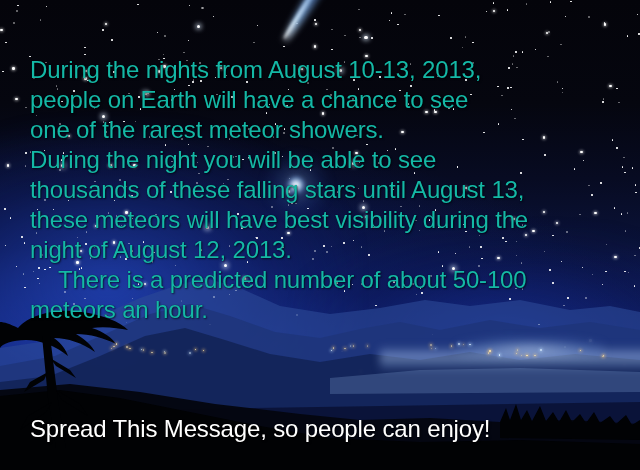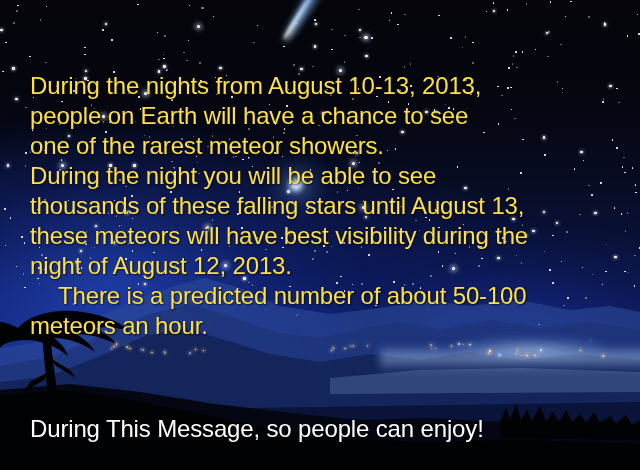--- a/index.html
+++ b/index.html
@@ -135,23 +135,23 @@
   .citylight.cool { background: #d8ecff; box-shadow: 0 0 3px 1px rgba(190,225,255,0.6); }
 
   
   .text-layer {
     position: absolute;
     inset: 0;
   }
   .body-text {
     position: absolute;
     left: 30px;
-    top: 71px;
+    top: 55px;
     width: 600px;
-    color: #fde047;
+    color: #14b8a6;
     font-size: 24px;
     line-height: 30px;
     white-space: pre;
     text-shadow:
       0 0 1px rgba(0,0,0,0.55),
       1px 1px 2px rgba(0,0,0,0.6);
     letter-spacing: -0.15px;
   }
   .body-text .ln { display: block; }
   .body-text .ln.indent { padding-left: 28px; }
@@ -715,16 +715,16 @@
       <div class="citylight" style="left: 489.3px; top: 350.2px; opacity: 0.94;"></div>
       <div class="citylight" style="left: 129.3px; top: 347.9px; opacity: 0.71;"></div>
       <div class="citylight" style="left: 113.2px; top: 345.7px; opacity: 0.73;"></div>
       <div class="citylight" style="left: 126.3px; top: 346.3px; opacity: 0.66;"></div>
       <div class="citylight" style="left: 115.5px; top: 343.4px; opacity: 0.87;"></div>
       <div class="citylight" style="left: 110.6px; top: 347.5px; opacity: 0.64;"></div>
     </div>
 
   <div class="text-layer">
     <div class="body-text" id="body-text"><span class="ln">During the nights from August 10-13, 2013,</span><span class="ln">people on Earth will have a chance to see</span><span class="ln">one of the rarest meteor showers.</span><span class="ln">During the night you will be able to see</span><span class="ln">thousands of these falling stars until August 13,</span><span class="ln">these meteors will have best visibility during the</span><span class="ln">night of August 12, 2013.</span><span class="ln indent">There is a predicted number of about 50-100</span><span class="ln">meteors an hour.</span></div>
-    <div class="footer-text">During This Message, so people can enjoy!</div>
+    <div class="footer-text">Spread This Message, so people can enjoy!</div>
   </div>
 
 </div>
 
 </body></html>

